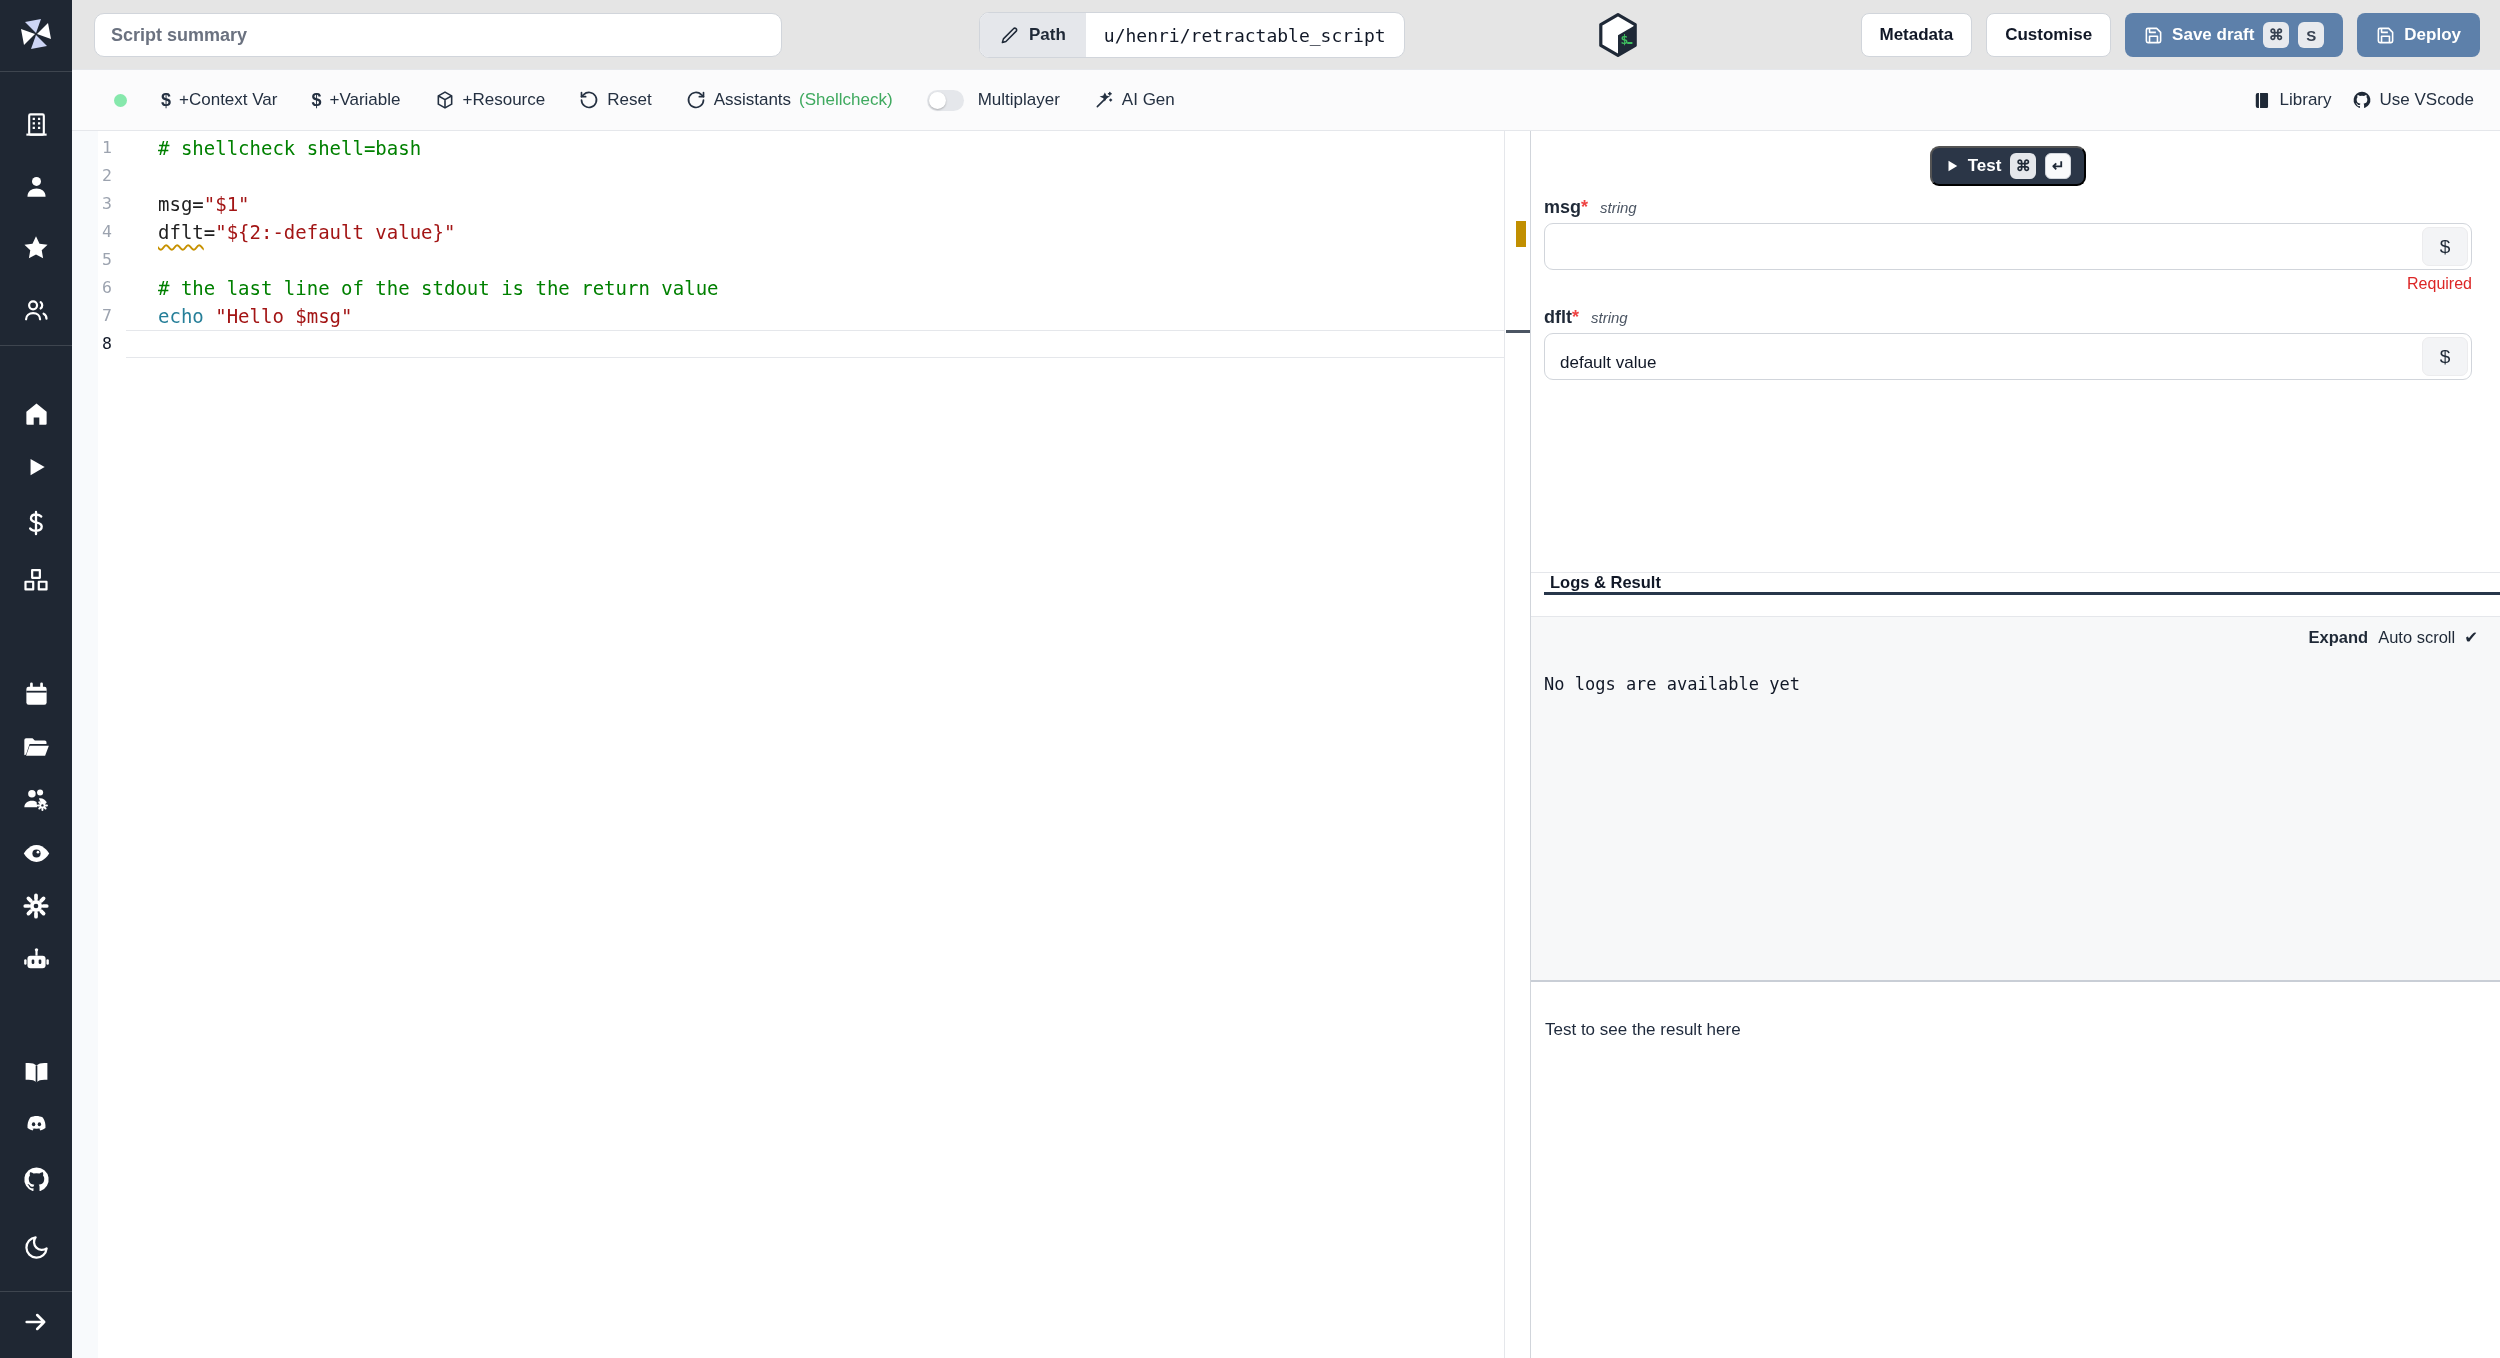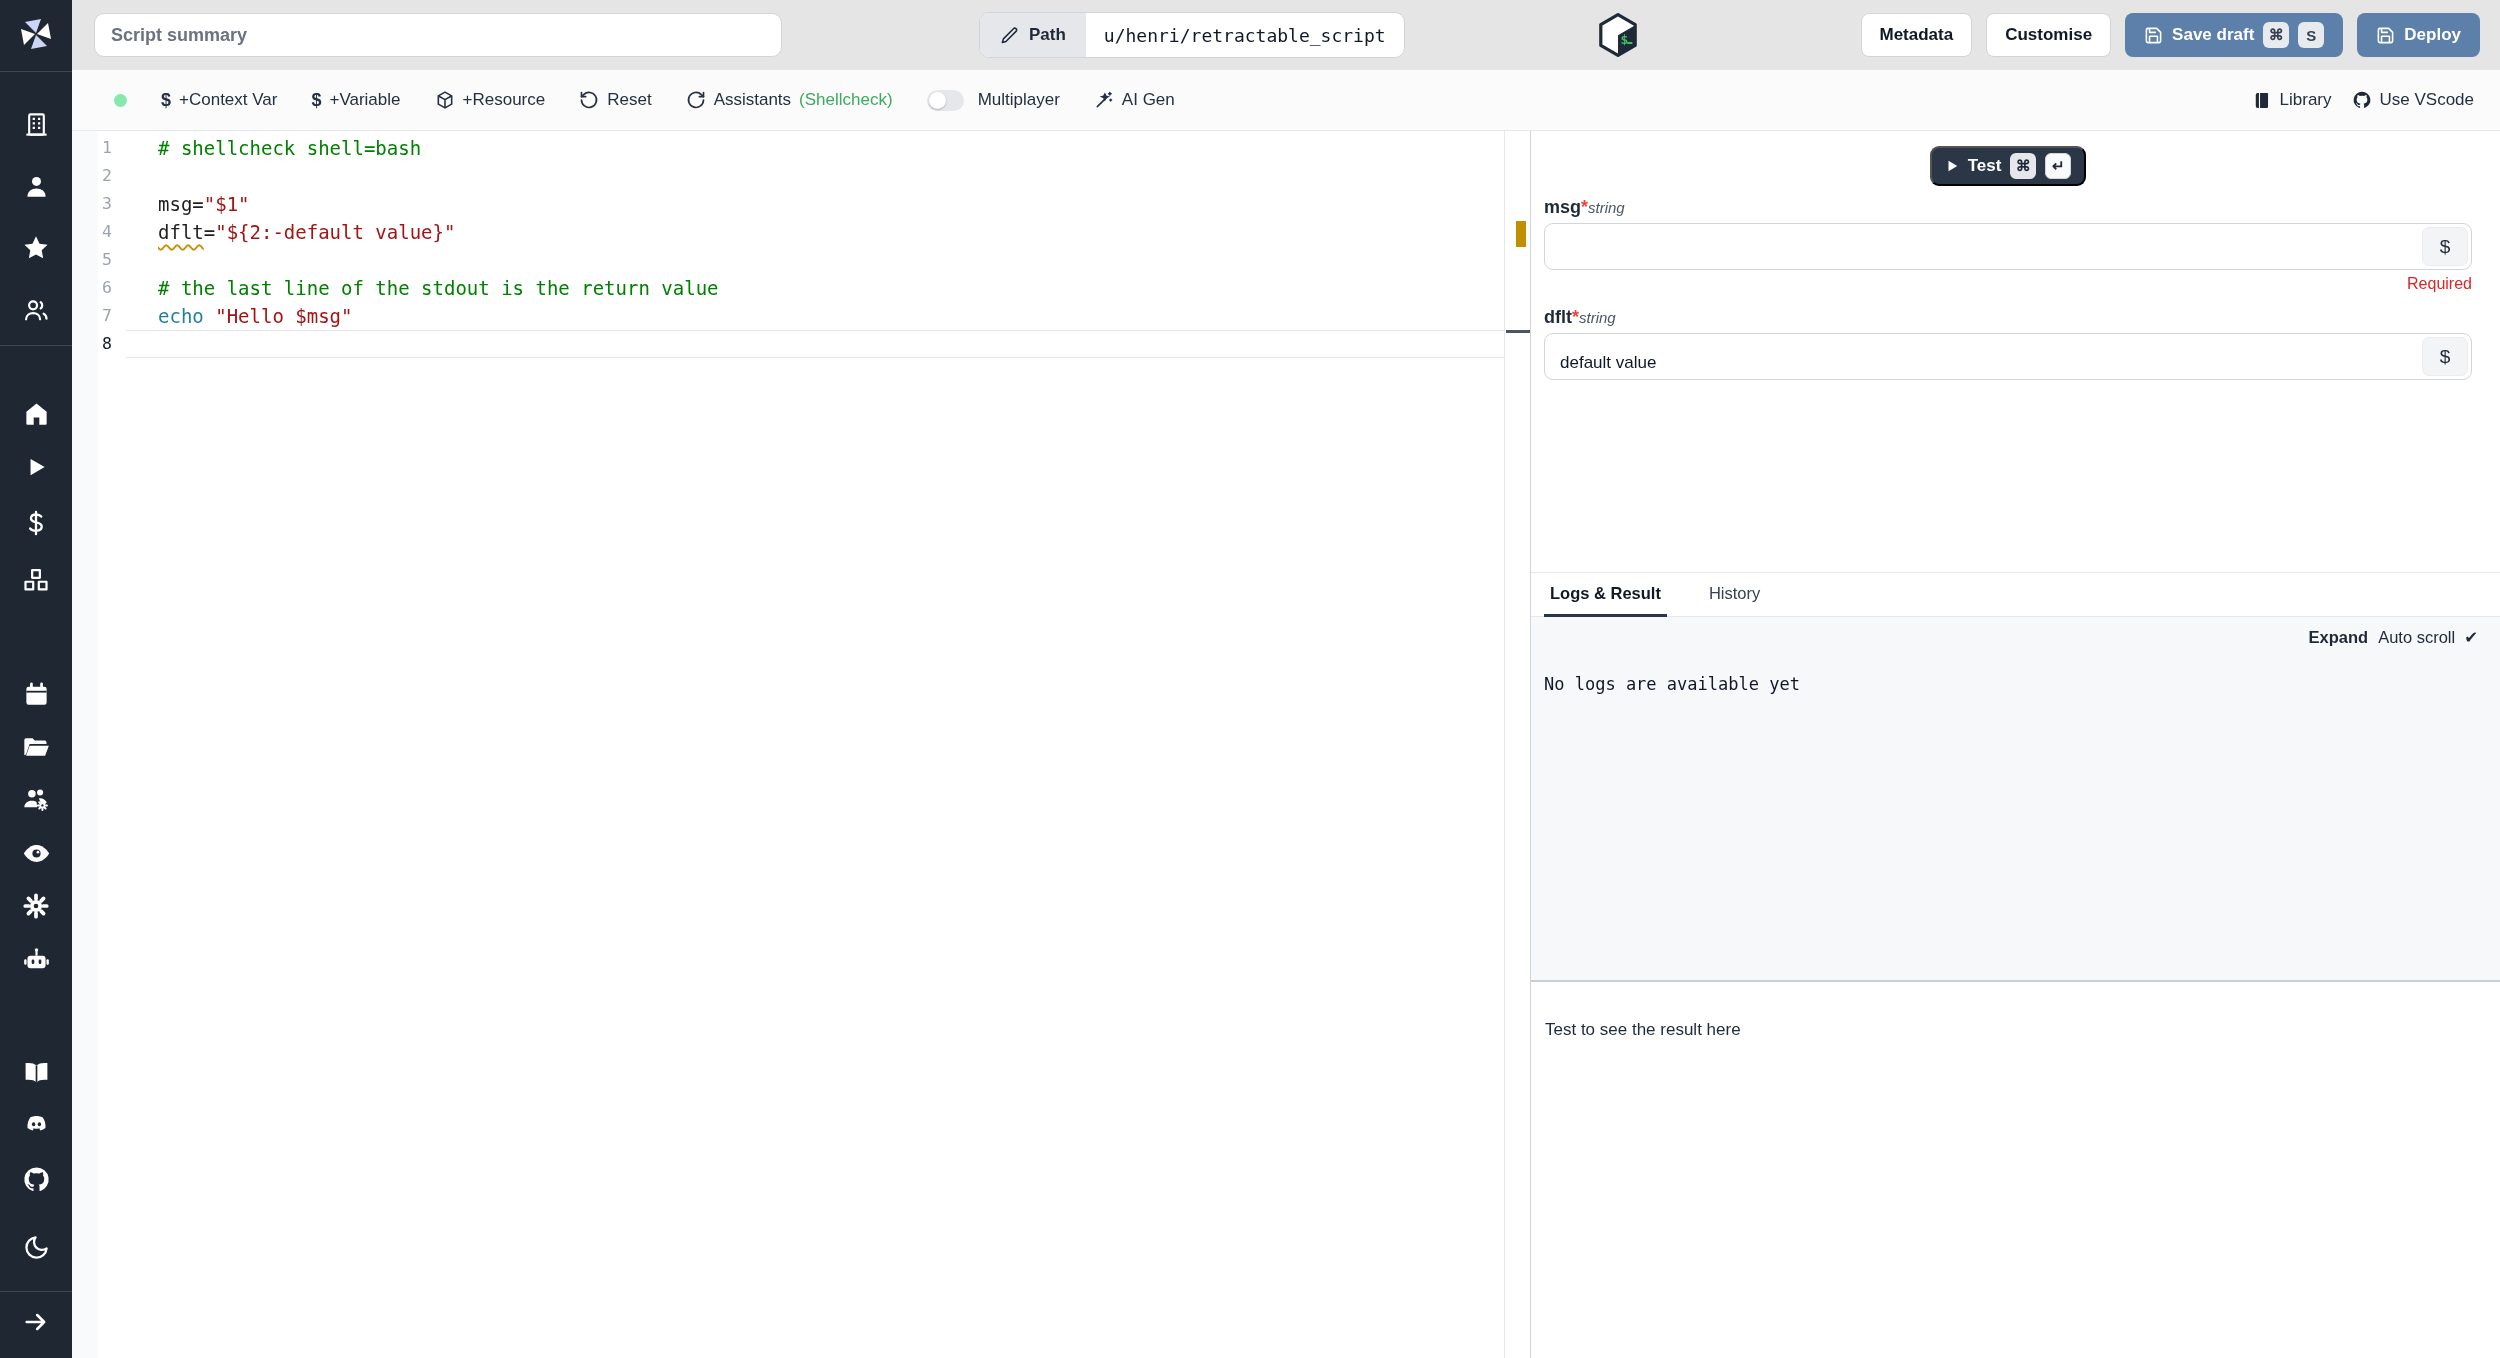--- a/index.html
+++ b/index.html
@@ -54,30 +54,30 @@
   .ruler-warn { position:absolute; left:11px; top:90px; width:10px; height:26px; background:#c18f00; }
   .ruler-cursor { position:absolute; left:1px; top:199px; width:24px; height:3px; background:#4b5563; }
 
   
   .rightpanel { position:absolute; left:1530px; top:131px; right:0; bottom:0; border-left:1px solid #d1d5db; background:#fff; display:flex; flex-direction:column; }
   .form-area { height:441px; padding:15px 28px 0 13px; }
   .test-row { display:flex; justify-content:center; }
   .test-btn { display:flex; align-items:center; gap:9px; height:40px; padding:0 13px; border-radius:9px; background:#2b3647; color:#fff; font-size:17px; font-weight:700; cursor:pointer; }
   .test-btn .kbd { background:#e5e7eb; color:#1f2937; }
   .test-btn .kbd.kbd-enter { background:#f9fafb; border:1px solid #d1d5db; }
-  .field-label { display:flex; align-items:baseline; margin-top:11px; }
+  .field-label { display:flex; align-items:baseline; gap:12px; margin-top:11px; }
   .field-name { font-size:18px; font-weight:700; color:#1f2937; }
   .field-star { color:#ef4444; }
   .field-type { font-size:15px; font-style:italic; color:#4b5563; }
   .field-input-wrap { position:relative; margin-top:5px; }
   .field-input { width:100%; height:47px; border:1px solid #d1d5db; border-radius:9px; padding:13px 60px 0 15px; font-size:17px; color:#111827; font-family:"Liberation Sans", sans-serif; outline:none; }
   .dollar-btn { position:absolute; right:4px; top:4px; bottom:4px; width:46px; border-radius:7px; background:#f3f4f6; border:1px solid #ececee; display:flex; align-items:center; justify-content:center; font-size:19px; color:#1f2937; cursor:pointer; }
   .field-error { text-align:right; color:#dc2626; font-size:16px; margin-top:5px; }
 
-  .tabs { height:45px; border-top:1px solid #e5e7eb; border-bottom:1px solid #e5e7eb; display:flex; padding-left:13px; gap:36px; }
+  .tabs { height:45px; border-top:1px solid #e5e7eb; border-bottom:1px solid #e5e7eb; display:flex; padding-left:13px; gap:36px;flex-direction:column; }
   .tab { display:flex; align-items:center; font-size:16.5px; color:#374151; cursor:pointer; border-bottom:3px solid transparent; margin-bottom:-1px; padding:0 6px; }
   .tab.active { color:#111827; font-weight:700; border-bottom-color:#27364a; }
 
   .logs-panel { height:363px; background:#f7f8f9; padding:11px 22px 0 13px; }
   .logs-header { display:flex; justify-content:flex-end; align-items:center; gap:10px; color:#1f2937; font-size:16.5px; }
   .logs-expand { font-weight:700; cursor:pointer; }
   .logs-autoscroll { display:flex; align-items:center; gap:9px; cursor:pointer; }
   .logs-empty { margin-top:27px; font-family:"DejaVu Sans Mono", monospace; font-size:17px; color:#111827; }
   .logs-result-divider { height:2px; background:#c9ced6; }
   .result-area { flex:1; background:#fff; padding:38px 14px; font-size:17px; color:#1e293b; }

